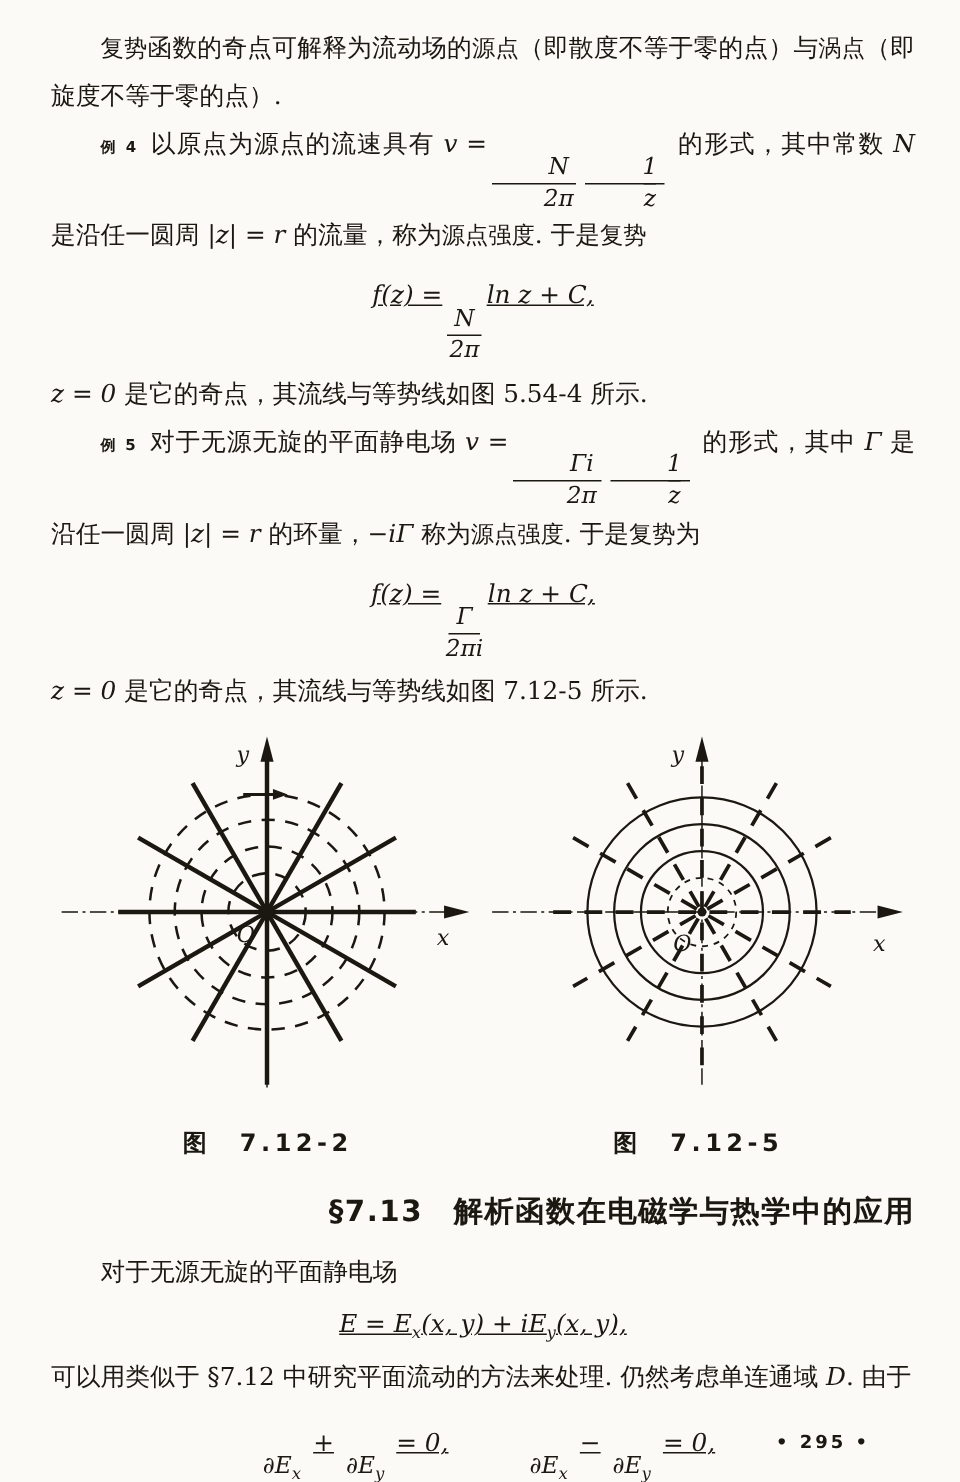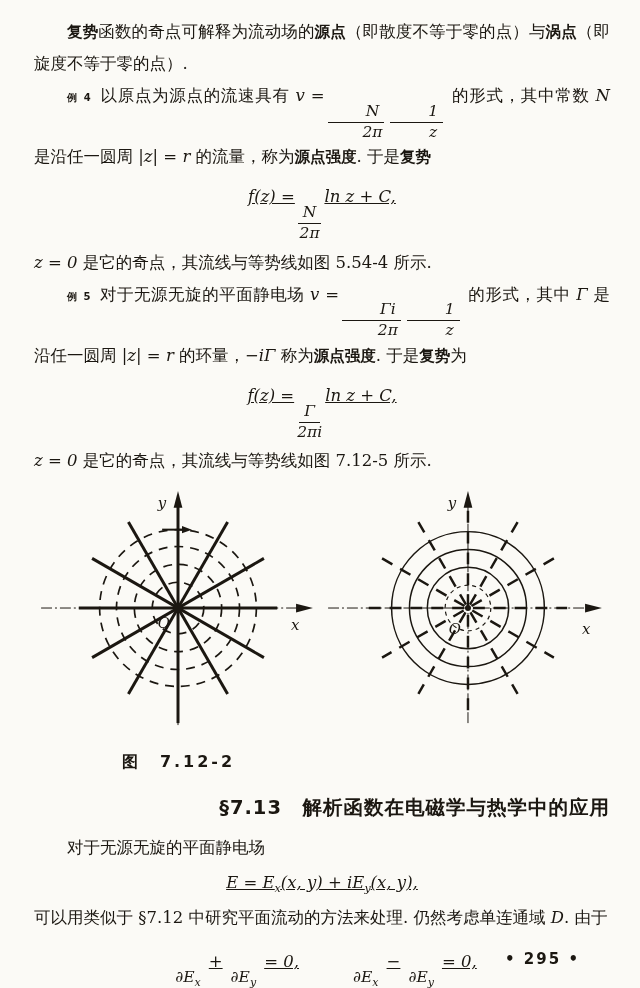--- a/index.html
+++ b/index.html
@@ -5,35 +5,35 @@
   html,body { margin:0; padding:0; background:#e8e8e8; }
   .page {
     width:640px; height:988px; margin:0 auto; position:relative;
     background:#fbfaf6; color:#1b1711; overflow:hidden;
     font-family:"DejaVu Serif","Liberation Serif",serif;
   }
   .content { padding:16px 30px 0 34px; font-size:16.5px; line-height:32px; text-align:justify; }
   p { margin:0; }
   .indent { text-indent:2em; }
   .exlabel { font-weight:bold; font-family:"DejaVu Sans","Liberation Sans",sans-serif; font-size:10px; margin-right:8px; letter-spacing:1px; }
-  .term { font-weight:bold; font-family:"DejaVu Sans","Liberation Sans",sans-serif; font-size:15.5px; }
+  .term { font-weight:normal; font-family:"DejaVu Sans","Liberation Sans",sans-serif; font-size:15.5px; }
   .math { font-style:italic; }
   .frac { display:inline-flex; flex-direction:column; align-items:center; vertical-align:-0.95em; line-height:1.15; font-style:italic; margin:0 3px; font-size:15.5px; }
   .frac .fnum { padding:0 5px 1px; border-bottom:1.4px solid #1b1711; }
   .frac .fden { padding-top:1px; }
   .ov { text-decoration:overline; }
   .formula { text-align:center; font-style:italic; margin:4px 0; line-height:40px; text-indent:0;text-decoration:underline; }
   .formula .gap { display:inline-block; width:46px; }
   sub { font-size:11px; font-style:italic; line-height:0; }
   .figrow { display:flex; justify-content:space-between; padding:8px 2px 0 2px; }
   .figure { text-align:center; width:285px; }
   .figcap { font-size:16px; margin-top:0px; letter-spacing:3px; font-weight:bold; font-family:"DejaVu Sans","Liberation Sans",sans-serif; }
   .section-heading { text-align:right; font-size:19.5px; font-weight:bold; margin:14px 0 8px 0;
     font-family:"DejaVu Sans","Liberation Sans",sans-serif; letter-spacing:1px; text-indent:0; }
-  .pagenum { position:absolute; right:60px; bottom:20px; font-weight:bold; font-size:15px; letter-spacing:2px; font-family:"DejaVu Sans","Liberation Sans",sans-serif;margin-top:14px; }
+  .pagenum { position:absolute; right:60px; bottom:20px; font-weight:bold; font-size:12px; letter-spacing:2px; font-family:"DejaVu Sans","Liberation Sans",sans-serif;margin-top:14px; }
   svg text { font-family:"DejaVu Serif","Liberation Serif",serif; font-style:italic; font-size:15px; fill:#1b1711; }
 </style>
 </head>
 <body>
 
 <div class="page">
   <div class="content">
 
     <p class="indent"><span class="term">复势</span><span>函数的奇点可解释为流动场的</span><span class="term">源点</span><span>（即散度不等于零的点）与</span><span class="term">涡点</span><span>（即旋度不等于零的点）.</span></p>
 
@@ -124,20 +124,21 @@
             <circle cx="145" cy="124" r="23" stroke-width="1.2" stroke-dasharray="4 4"></circle>
             <circle cx="145" cy="124" r="41" stroke-width="1.5"></circle>
             <circle cx="145" cy="124" r="59" stroke-width="1.5"></circle>
             <circle cx="145" cy="124" r="77" stroke-width="1.5"></circle>
           </g>
           <circle cx="145" cy="124" r="3" fill="#1b1711"></circle>
           <text x="133" y="23" text-anchor="end">y</text>
           <text x="260" y="150">x</text>
           <text x="138" y="150" text-anchor="end">O</text>
         </svg>
+        <div class="figcap">图　7.12-5</div>
       </div>
     </div>
 
     <p class="section-heading">§7.13　解析函数在电磁学与热学中的应用</p>
 
     <p class="indent">对于无源无旋的平面静电场</p>
 
     <div class="formula" style="line-height:30px;"><span class="math">E = E</span><sub>x</sub><span class="math">(x, y) + iE</span><sub>y</sub><span class="math">(x, y),</span></div>
 
     <p><span>可以用类似于 §7.12 中研究平面流动的方法来处理. 仍然考虑单连通域 </span><span class="math">D</span><span>. 由于</span></p>

